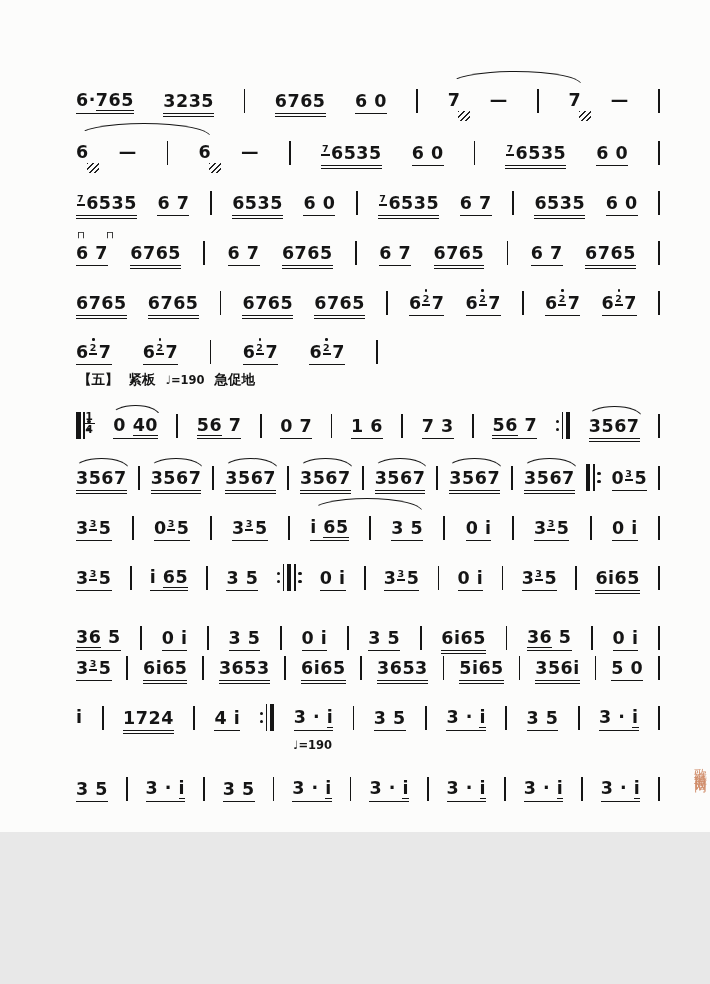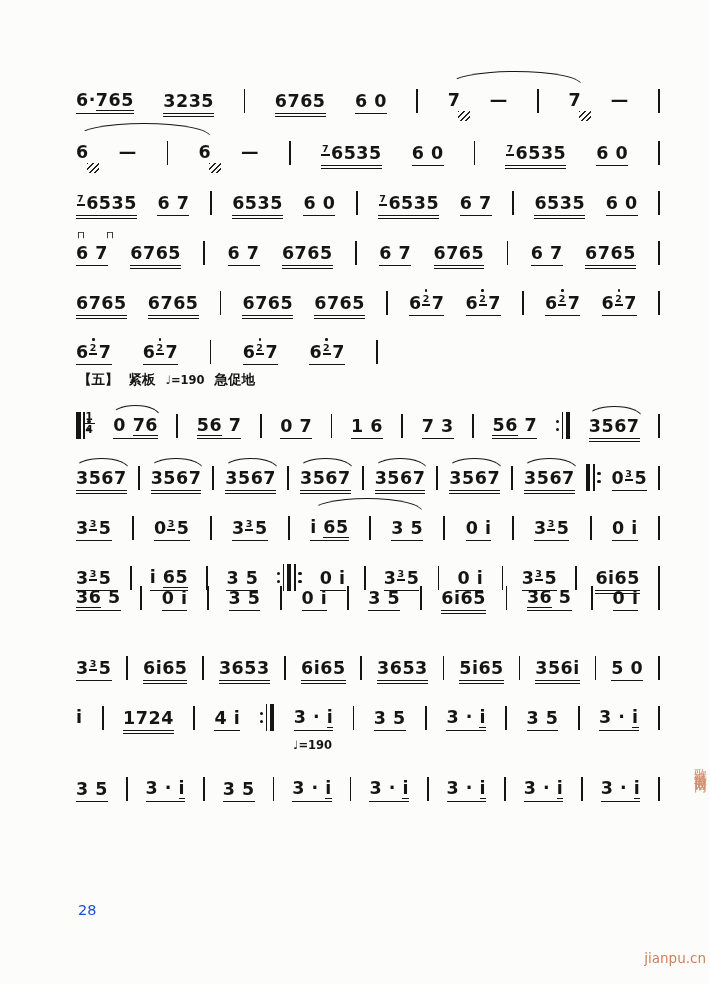--- a/index.html
+++ b/index.html
@@ -1,16 +1,16 @@
 <!DOCTYPE html>
 <html><head>
 <meta charset="utf-8">
 <style>
   html,body{margin:0;padding:0;background:#e8e8e8;}
-  .page{position:relative;width:710px;height:984px;background:#fcfcfb;overflow:hidden;
+  .page{position:relative;width:710px;height:832px;background:#fcfcfb;overflow:hidden;
         font-family:"DejaVu Sans",sans-serif;color:#151515;}
   
   .row{position:absolute;left:76px;right:50px;display:flex;justify-content:space-between;
        align-items:flex-end;height:30px;}
   .row.short{right:auto;width:302px;}
   .grp{position:relative;font-weight:bold;font-size:17.5px;line-height:1;white-space:pre;
        letter-spacing:0.5px;}
   .grp.plain{margin-bottom:5.5px;}
   .grp.u1{border-bottom:1.8px solid #151515;padding-bottom:2.5px;margin-bottom:1px;}
   .grp.u2{border-bottom:1.8px solid #151515;padding-bottom:2px;margin-bottom:-1.6px;}
@@ -136,21 +136,21 @@
           <span class="rthin"></span>
           <span class="rdots">
             <b></b>
             <b></b>
           </span>
         </span>
         <span class="ts">
           <span class="num">1</span>
           <span class="den">4</span>
         </span>
-        <span class="grp u1"><span class="l2"><span class="n">0 </span><span class="du">76</span></span><span class="slur"></span></span>
+        <span class="grp u1"><span class="l2"><span class="n">0 </span><span class="du">40</span></span><span class="slur"></span></span>
         <span class="bar"></span>
         <span class="grp u1"><span class="l2"><span class="du">56</span><span class="n"> 7</span></span></span>
         <span class="bar"></span>
         <span class="grp u1"><span class="l2"><span class="n">0 7</span></span></span>
         <span class="bar"></span>
         <span class="grp u1"><span class="l2"><span class="n">1 6</span></span></span>
         <span class="bar"></span>
         <span class="grp u1"><span class="l2"><span class="n">7 3</span></span></span>
         <span class="bar"></span>
         <span class="grp u1"><span class="l2"><span class="du">56</span><span class="n"> 7</span></span></span>
@@ -232,21 +232,21 @@
         <span class="bar"></span>
         <span class="grp u1"><span class="l2"><span class="n">3</span><span class="gr">3</span><span class="n">5</span></span></span>
         <span class="bar"></span>
         <span class="grp u1"><span class="l2"><span class="n">0 i</span></span></span>
         <span class="bar"></span>
         <span class="grp u1"><span class="l2"><span class="n">3</span><span class="gr">3</span><span class="n">5</span></span></span>
         <span class="bar"></span>
         <span class="grp u2"><span class="l2"><span class="n">6i65</span></span></span>
         <span class="bar"></span>
       </div>
-      <div class="row" style="top: 582px;">
+      <div class="row" style="top: 622px;">
         <span class="grp u1"><span class="l2"><span class="du">36</span><span class="n"> 5</span></span></span>
         <span class="bar"></span>
         <span class="grp u1"><span class="l2"><span class="n">0 i</span></span></span>
         <span class="bar"></span>
         <span class="grp u1"><span class="l2"><span class="n">3 5</span></span></span>
         <span class="bar"></span>
         <span class="grp u1"><span class="l2"><span class="n">0 i</span></span></span>
         <span class="bar"></span>
         <span class="grp u1"><span class="l2"><span class="n">3 5</span></span></span>
         <span class="bar"></span>

